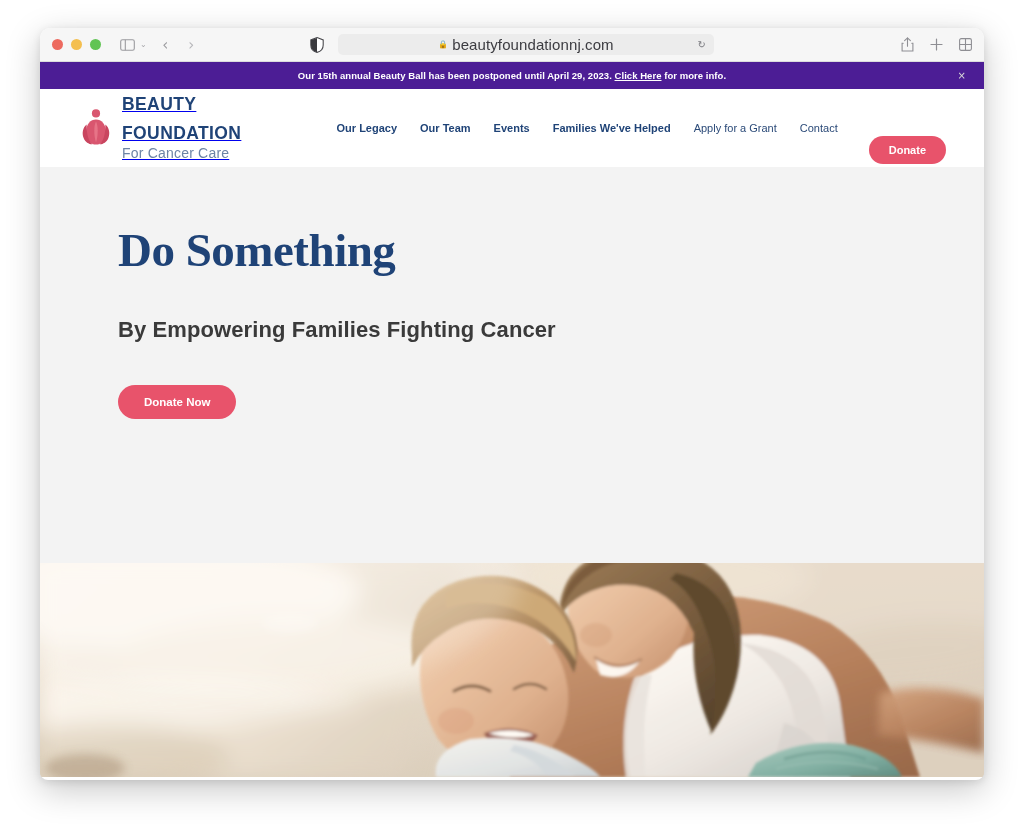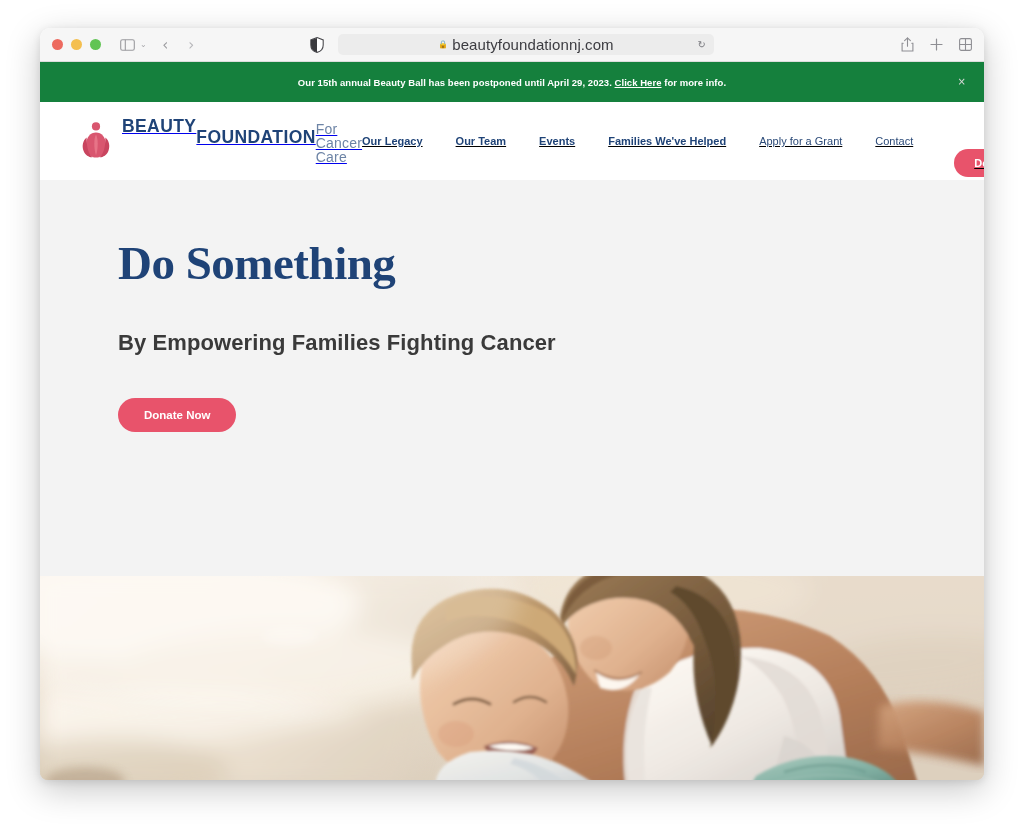--- a/index.html
+++ b/index.html
@@ -99,22 +99,22 @@
   .tb-right {
     position: absolute;
     right: 12px;
     display: flex;
     align-items: center;
     gap: 16px;
   }
 
   
   .announce {
-    height: 40px;
-    background: #15803d;
+    height: 27px;
+    background: #4c1d95;
     display: flex;
     align-items: center;
     justify-content: center;
     position: relative;
   }
   .announce-text {
     font-size: 9.5px;
     color: #ffffff;
     font-weight: bold;
     letter-spacing: 0.05px;
@@ -137,42 +137,41 @@
   .site-header {
     height: 78px;
     background: #ffffff;
     display: flex;
     align-items: center;
     padding: 0 38px 0 40px;
   }
 
   .logo { display: flex; align-items: center; gap: 10px; }
   .logo-mark { width: 32px; height: 40px; flex: none; }
-  .logo-text { display: flex; flex-direction: row; line-height: 1; }
+  .logo-text { display: flex; flex-direction: column; line-height: 1; }
   .logo-line1, .logo-line2 {
     font-size: 17.5px;
     font-weight: bold;
     color: #1f4377;
     letter-spacing: 0.4px;
     font-family: "Liberation Sans", sans-serif;
   }
   .logo-line2 { margin-top: 11px; }
   .logo-tag {
     font-size: 14px;
     color: #6d84a6;
     margin-top: 4px;
     letter-spacing: 0.2px;
   }
 
   .site-nav {
     margin-left: auto;
     display: flex;
     align-items: center;
-    gap: 33px;
-    text-decoration: underline;
+    gap: 23px;
   }
   .nav-link {
     font-size: 11px;
     color: #1f4377;
     font-weight: bold;
     text-decoration: none;
     white-space: nowrap;
   }
   .nav-link.plain { font-weight: normal; color: #2b4a78; }
 

